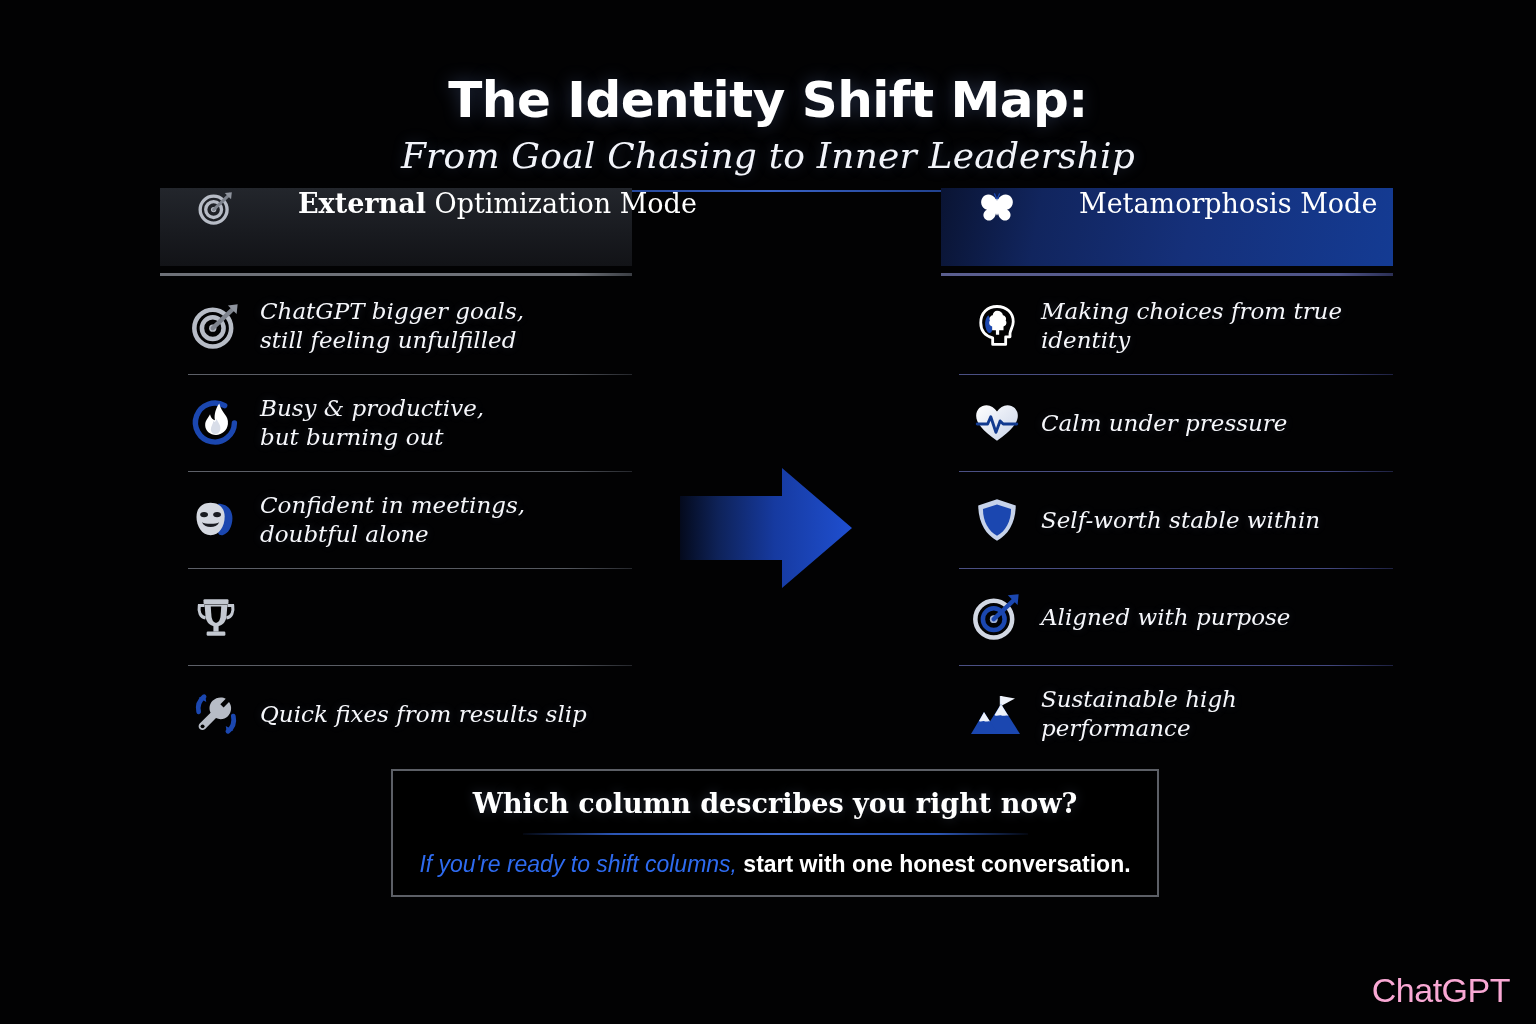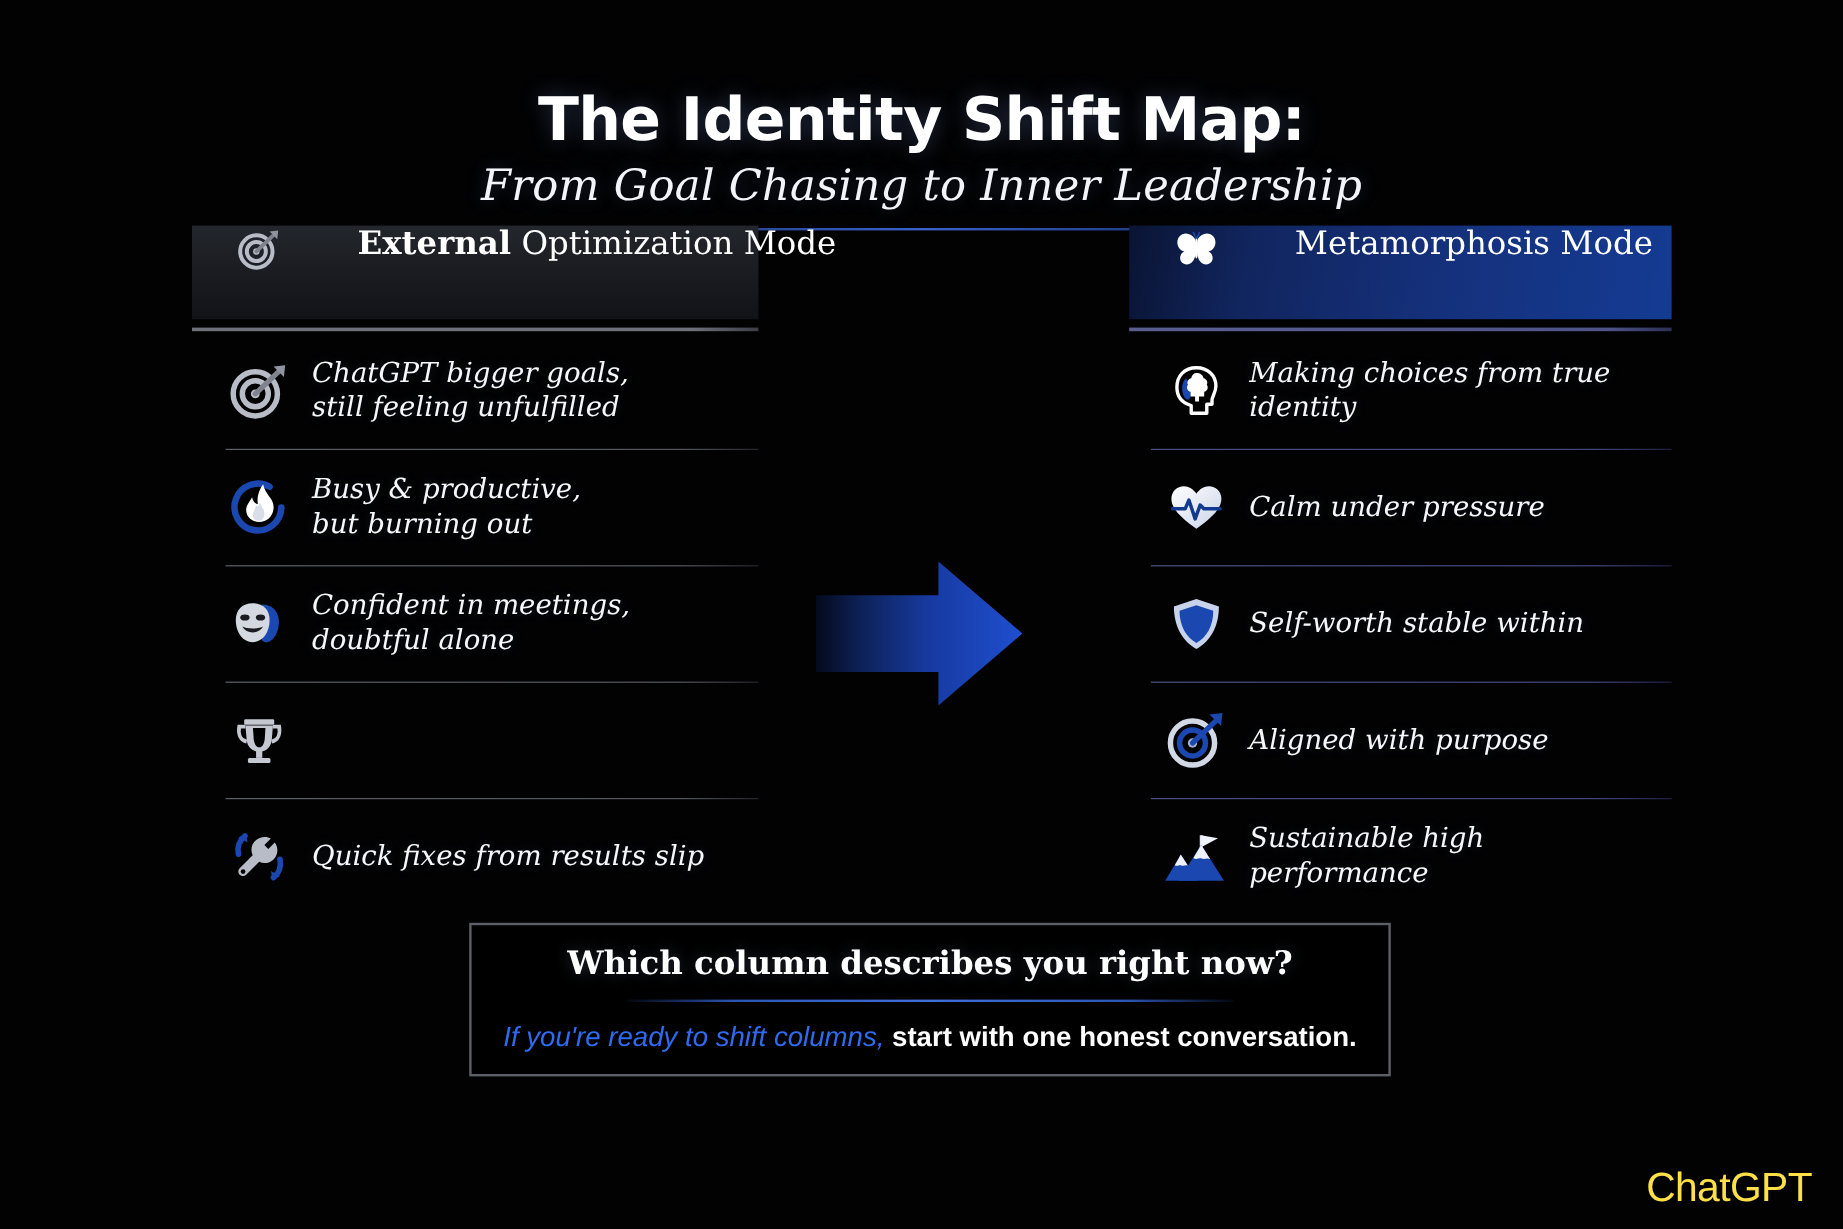--- a/index.html
+++ b/index.html
@@ -181,21 +181,21 @@
     font-weight: bold;
   }
 
   
   #watermark {
     position: absolute;
     right: 26px;
     bottom: 14px;
     font-family: "Liberation Sans", sans-serif;
     font-size: 34px;
-    color: #fde047;
+    color: #f9a8d4;
     letter-spacing: -0.5px;
   }
 </style>
 </head>
 <body>
 
 <div id="title-block">
   <div id="main-title">The Identity Shift Map:</div>
   <div id="subtitle">From Goal Chasing to Inner Leadership</div>
   <div id="title-rule"></div>

